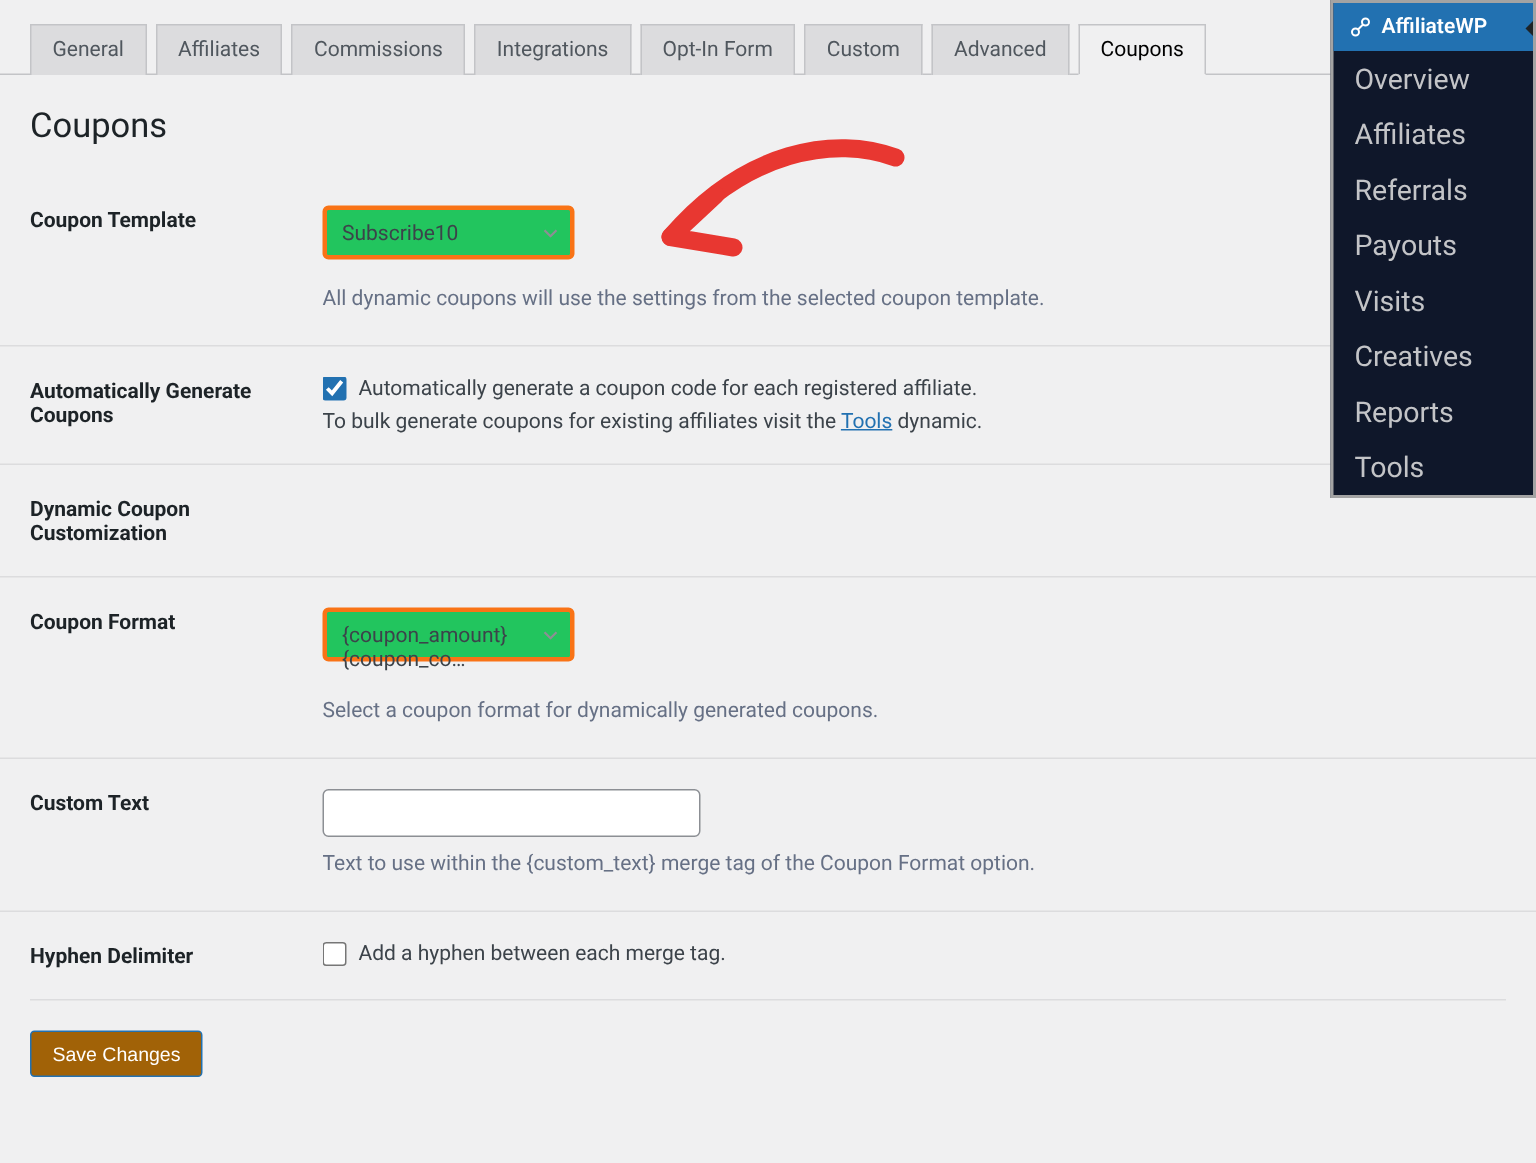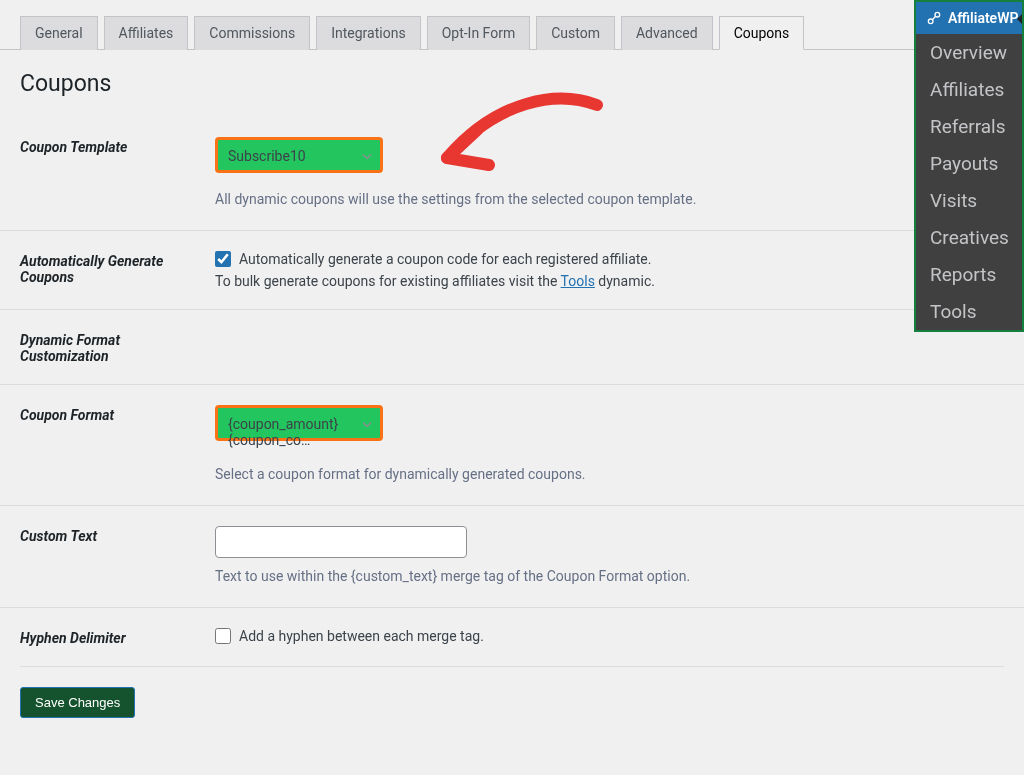--- a/index.html
+++ b/index.html
@@ -56,21 +56,20 @@
     }
     .form-row.first { border-top: none; padding-top: 30px;}
     .form-label {
       width: 195px;
       flex-shrink: 0;
       font-weight: 700;
       color: #1d2327;
       font-size: 14px;
       padding-top: 2px;
       padding-right: 10px;
-      font-style: italic;
     }
     .form-field {
       flex: 1;
     }
 
     .select-wrap {
       position: relative;
       display: inline-block;
       width: 168px;
       background: #22c55e;
@@ -129,37 +128,37 @@
       border-radius: 4px;
       background: #fff;
       padding: 4px 8px;
       font-size: 14px;
     }
 
     .save-row {
       padding: 20px;
     }
     .button-primary {
-      background: #14532d;
+      background: #a16207;
       color: #fff;
       border: 1px solid #2271b1;
       padding: 7px 14px;
       font-size: 13px;
       border-radius: 3px;
       cursor: pointer;
     }
 
     
     .flyout-menu {
       position: absolute;
       top: 0;
       right: 0;
-      width: 110px;
-      background: #404040;
-      border: 2px solid #15803d;
+      width: 137px;
+      background: #0f172a;
+      border: 2px solid #a3a3a3;
       font-size: 13px;
     }
     .flyout-header {
       background: #2271b1;
       color: #fff;
       padding: 8px 10px;
       font-weight: 600;
       display: flex;
       align-items: center;
       gap: 6px;
@@ -235,21 +234,21 @@
       <input type="checkbox" checked="" style="">
       <span>Automatically generate a coupon code for each registered affiliate.</span>
     </label>
     <div class="help-text">
       <span>To bulk generate coupons for existing affiliates visit the </span><a href="#">Tools</a><span> dynamic.</span>
     </div>
   </div>
 </div>
 
 <div class="form-row">
-  <div class="form-label">Dynamic Format Customization</div>
+  <div class="form-label">Dynamic Coupon Customization</div>
   <div class="form-field"></div>
 </div>
 
 <div class="form-row">
   <div class="form-label">Coupon Format</div>
   <div class="form-field">
     <div class="select-wrap">
       <span class="selected">{coupon_amount}{coupon_co…</span>
       <span class="chevron">
         <svg width="10" height="6" viewBox="0 0 10 6">

